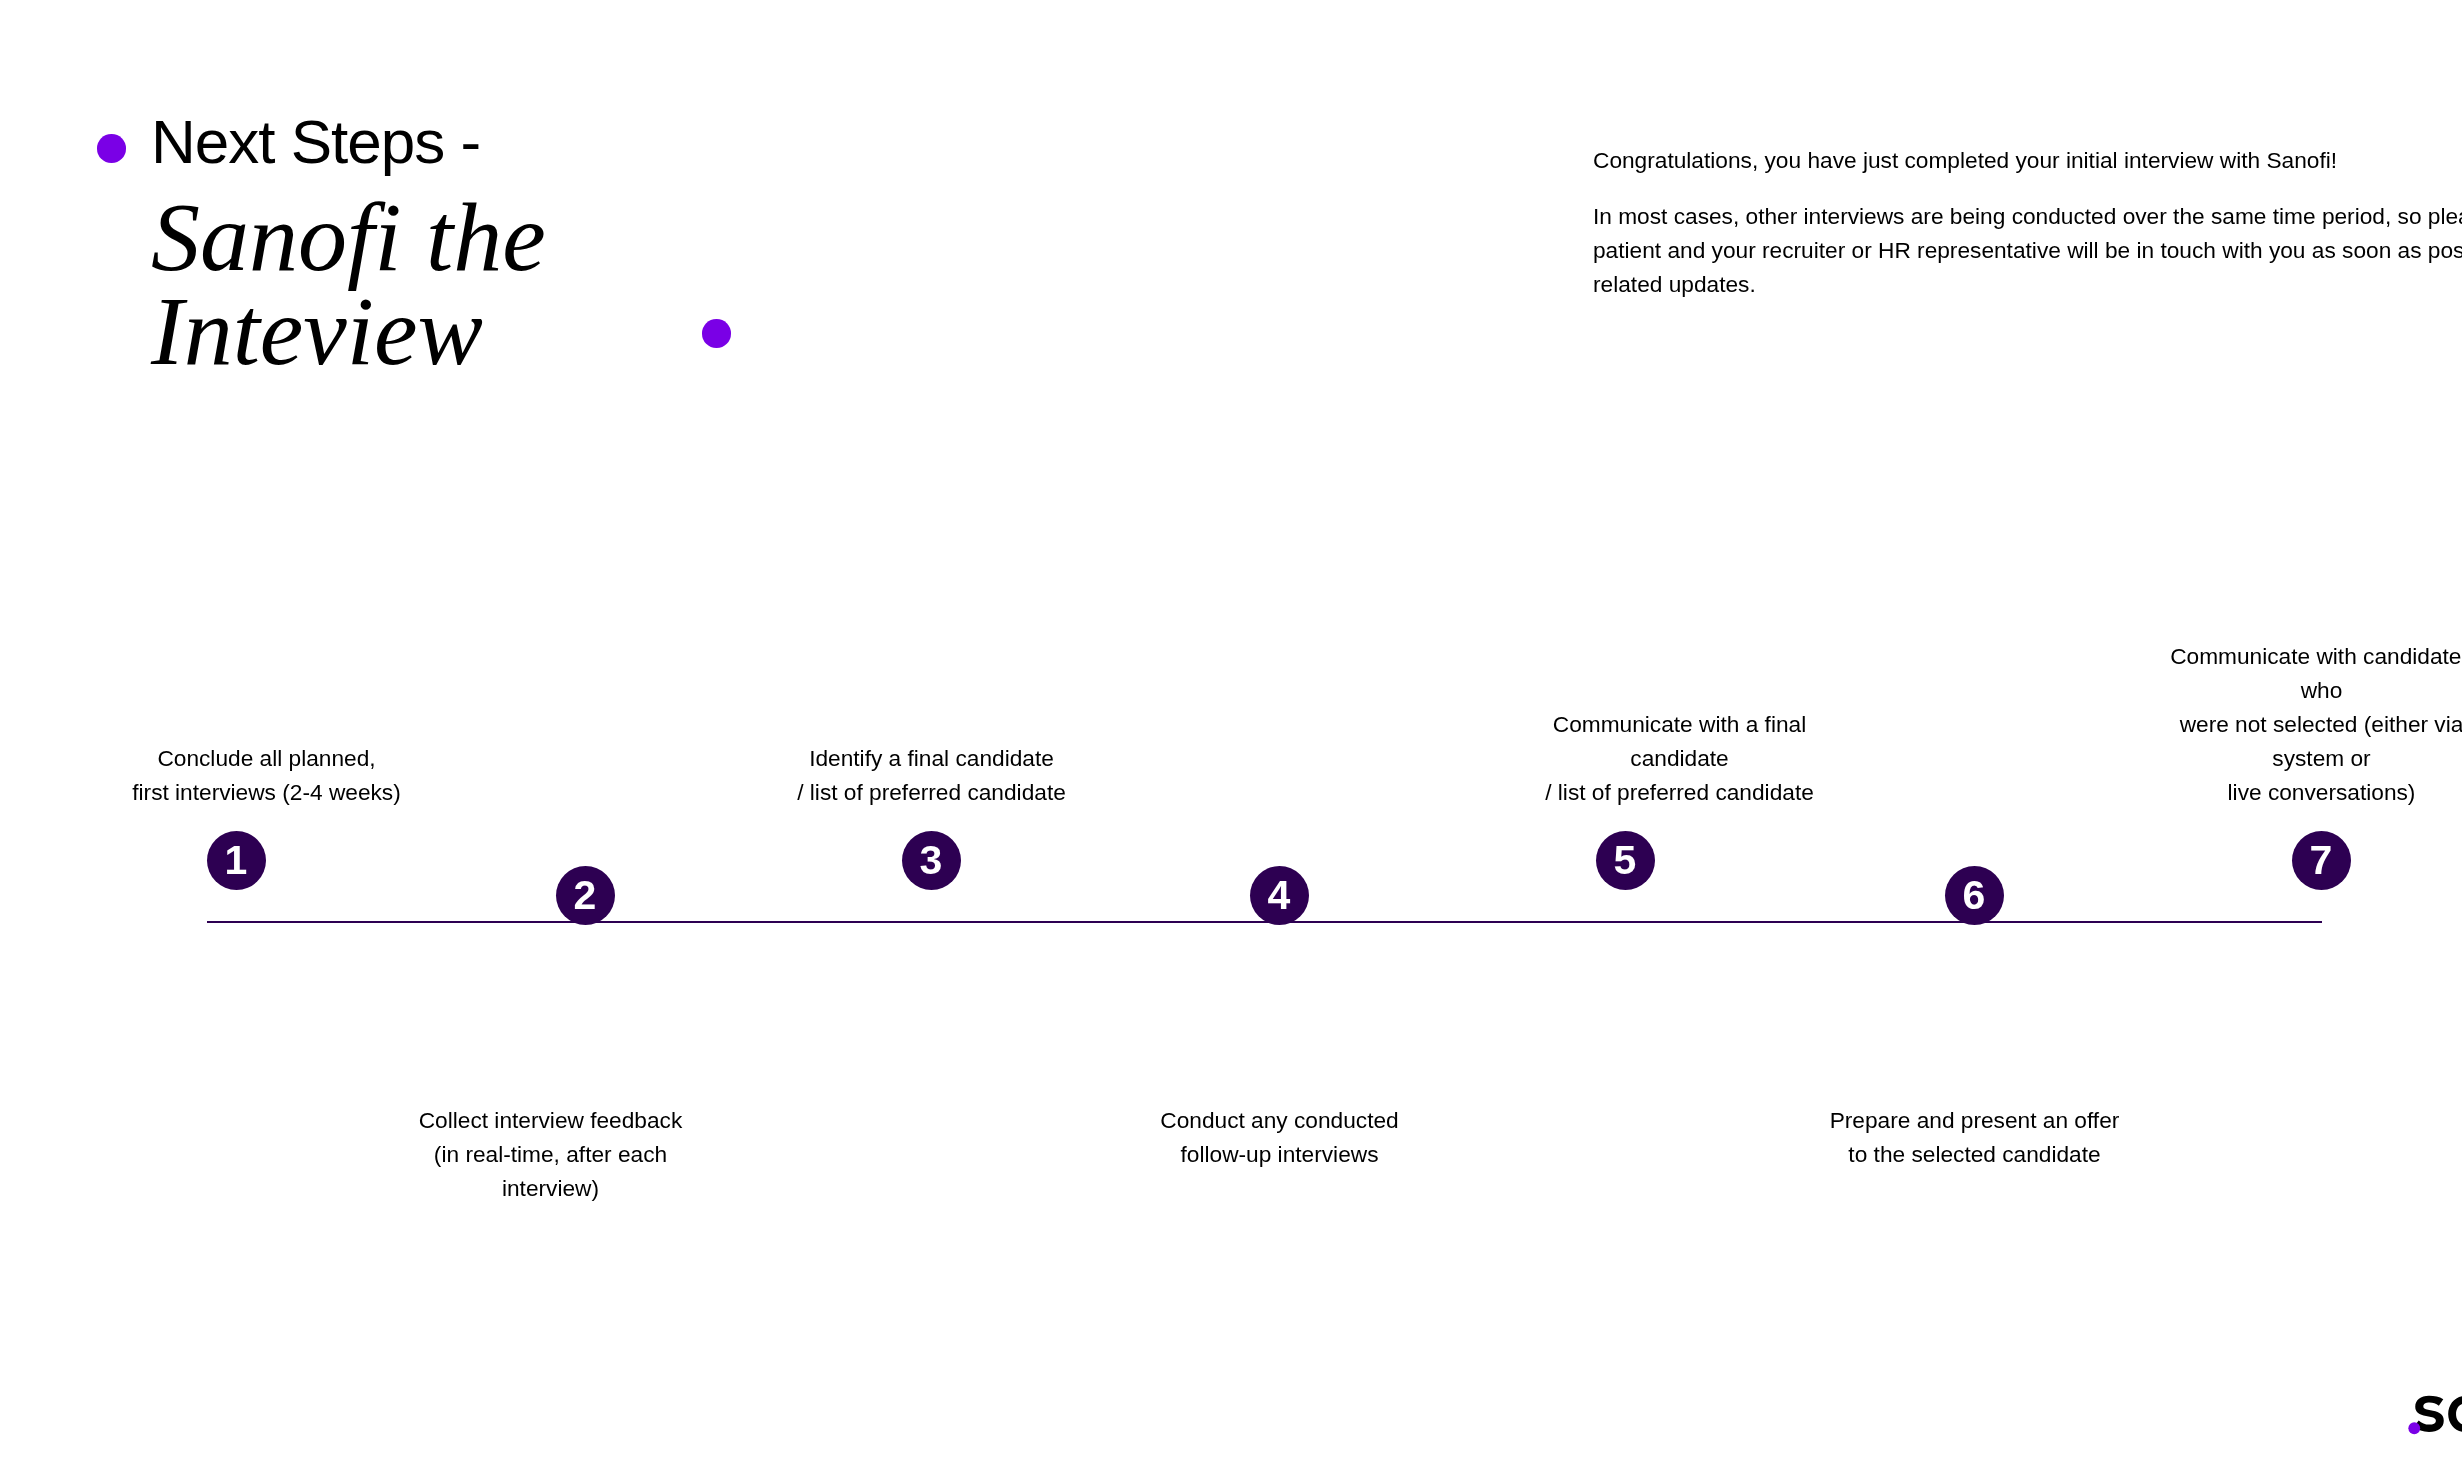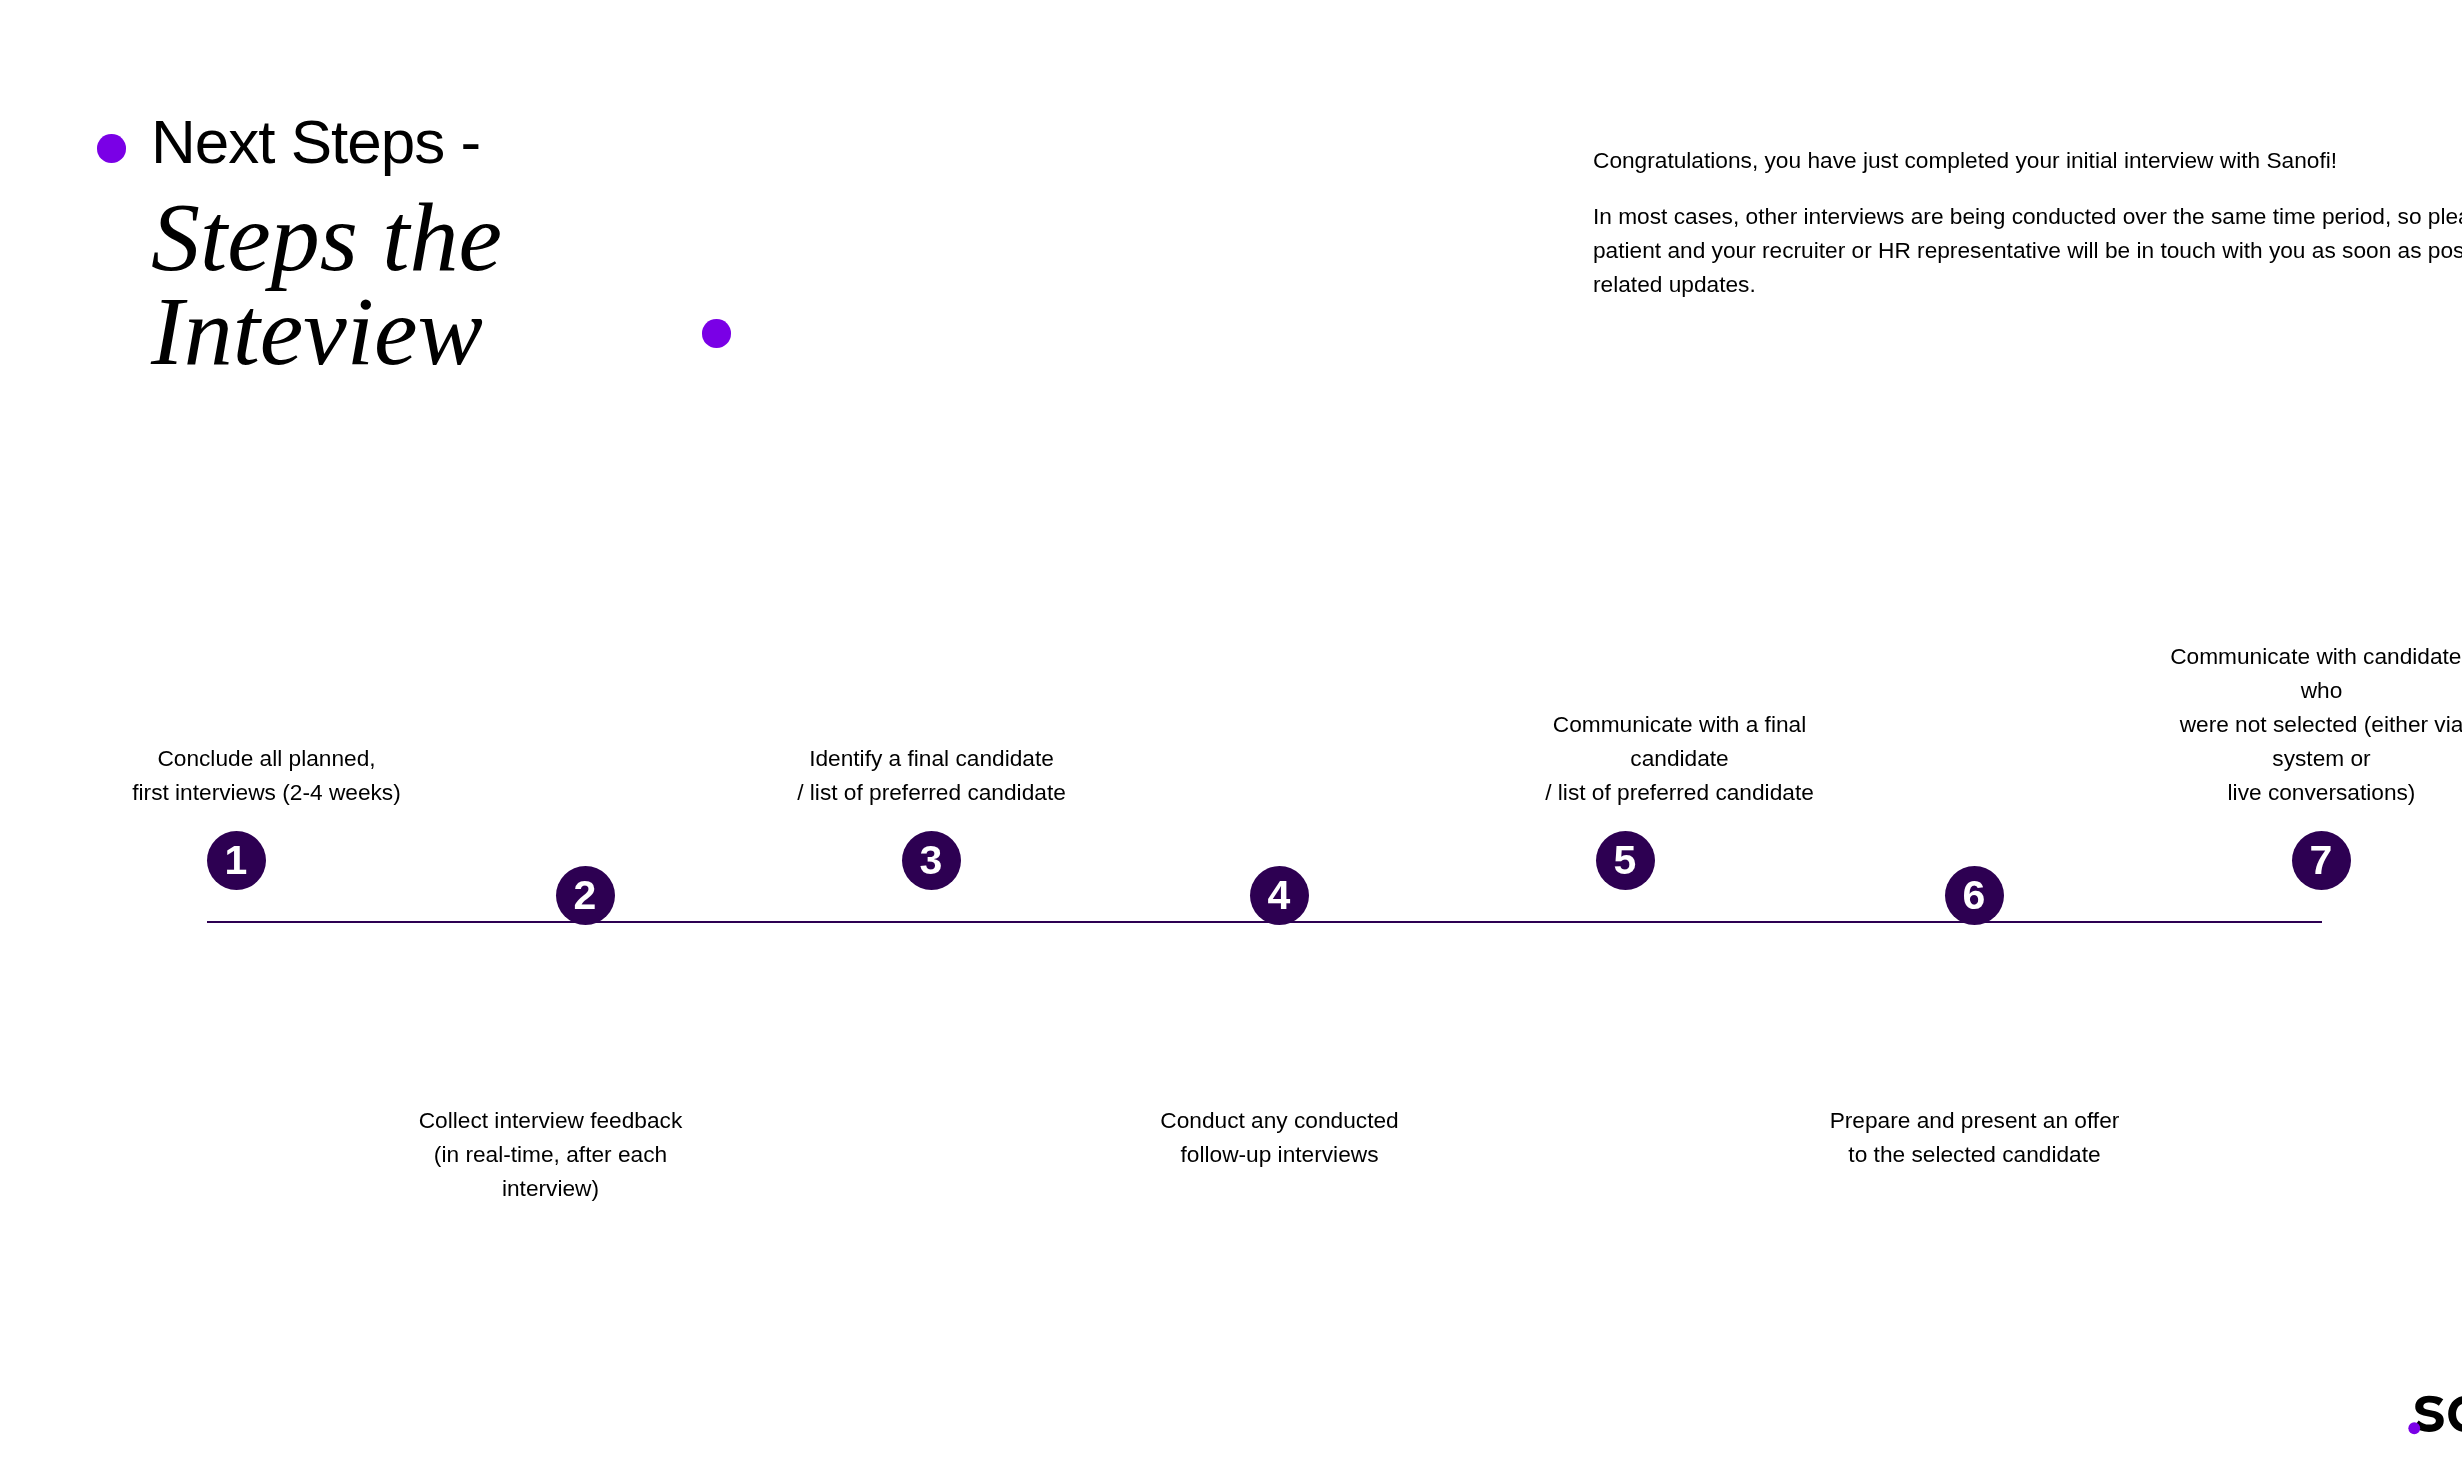--- a/index.html
+++ b/index.html
@@ -157,21 +157,21 @@
 </head>
 <body>
 
 <div class="slide">
 
   <div class="title-block">
     <div class="title-line-1">
       <span class="title-bullet-lead"></span>
       <span>Next Steps -</span>
     </div>
-    <div class="title-line-2">Steps the</div>
+    <div class="title-line-2">Sanofi the</div>
     <div class="title-line-3">
       <span>Inteview</span>
       <span class="title-bullet-trail"></span>
     </div>
   </div>
 
   <div class="intro">
     <p>Congratulations, you have just completed your initial interview with Sanofi!</p>
     <p>In most cases, other interviews are being conducted over the same time period, so please be patient and your recruiter or HR representative will be in touch with you as soon as possible with related updates.</p>
   </div>

